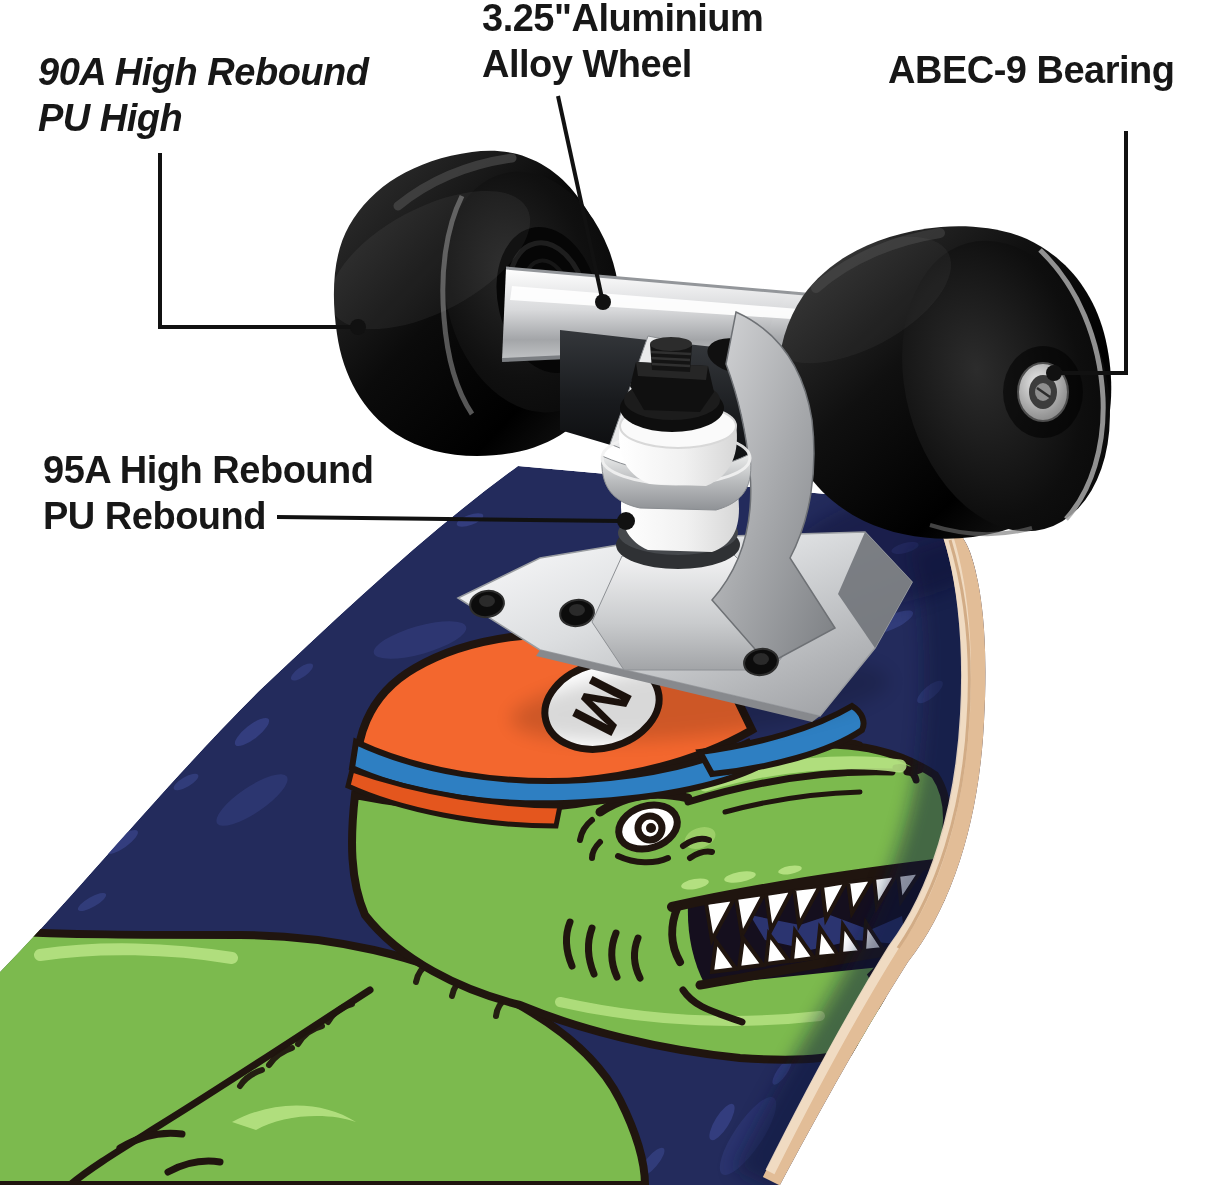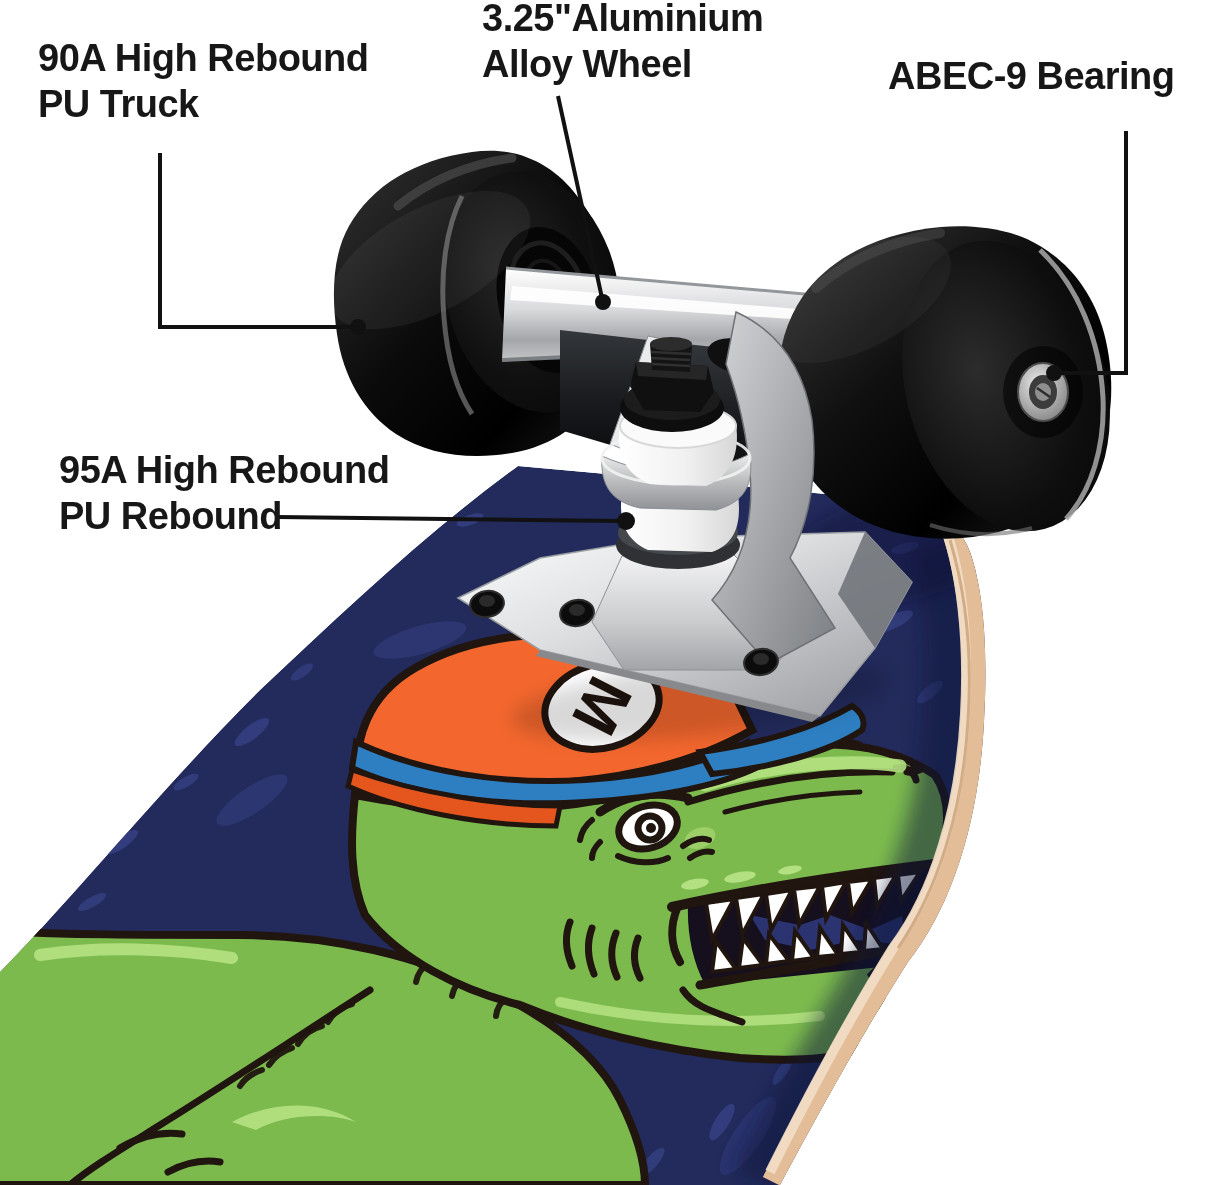--- a/index.html
+++ b/index.html
@@ -2,24 +2,24 @@
 <html style="--background: #ffffff; --label_text: #171717; --leader_line: #111111; --deck_navy: #232b5c; --deck_speckle: #3e4a94; --deck_shadow: #10163a; --dino_green: #7cba4e; --dino_green_light: #b6e283; --dino_outline: #20150f; --cap_orange: #f3672e; --cap_orange_dark: #e4561e; --cap_blue: #2e7fc2; --logo_bg: #ffffff; --wood_edge: #e2bd97; --wood_edge_dark: #c09468; --wood_edge_light: #f2dec6; --truck_silver: #c7c9cb; --bushing_white: #f4f4f4; --wheel_black: #0d0d0d; --teeth_white: #ffffff; --mouth_dark: #150f1e; --mouth_navy: #2b3470;"><head>
 <meta charset="utf-8">
 <style>
   html,body{margin:0;padding:0;background:#fff;}
   .stage{position:relative;width:1214px;height:1185px;background:var(--background,#ffffff);
          overflow:hidden;font-family:"Liberation Sans",sans-serif;}
   .stage svg{position:absolute;left:0;top:0;}
   .callout{position:absolute;font-weight:700;font-size:38px;line-height:46px;
            letter-spacing:-0.5px;color:var(--label_text,#171717);white-space:nowrap;}
   .callout span{display:block;}
-  #label-wheel  {left:38px;  top:35px;}
+  #label-wheel  {left:38px;  top:49px;font-style:italic;}
   #label-truck  {left:482px; top:-5px;}
-  #label-bearing{left:888px; top:53px;}
-  #label-bushing{left:43px;  top:447px;margin-left:16px;}
+  #label-bearing{left:888px; top:47px;}
+  #label-bushing{left:43px;  top:447px;}
 </style>
 </head>
 <body>
 
 <div class="stage">
 
 <svg width="1214" height="1185" viewBox="0 0 1214 1185">
   <defs>
     <clipPath id="deckClip">
       <path d="M 0,972 C 80,890 160,790 260,690 C 350,605 430,530 518,466 L 870,498
@@ -316,21 +316,21 @@
   <g style="fill:var(--leader_line,#111111)">
     <circle cx="358" cy="327" r="8"></circle>
     <circle cx="603" cy="302" r="8"></circle>
     <circle cx="1054" cy="373" r="8"></circle>
     <circle cx="626" cy="521" r="9"></circle>
   </g>
 </svg>
 
 <div class="callout" id="label-wheel">
   <span>90A High Rebound</span>
-  <span>PU Truck</span>
+  <span>PU High</span>
 </div>
 <div class="callout" id="label-truck">
   <span>3.25"Aluminium</span>
   <span>Alloy Wheel</span>
 </div>
 <div class="callout" id="label-bearing">
   <span>ABEC-9 Bearing</span>
 </div>
 <div class="callout" id="label-bushing">
   <span>95A High Rebound</span>

